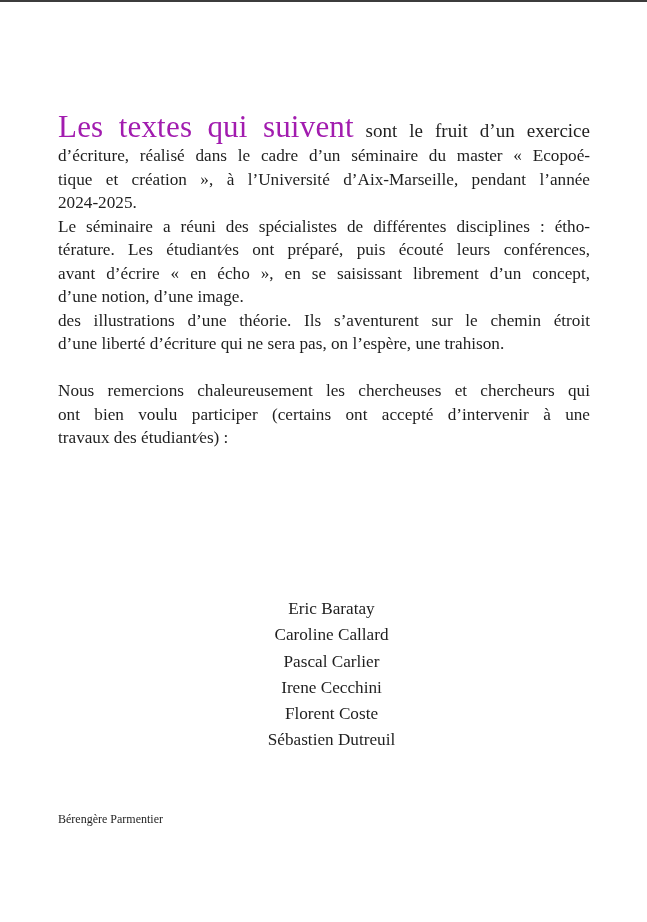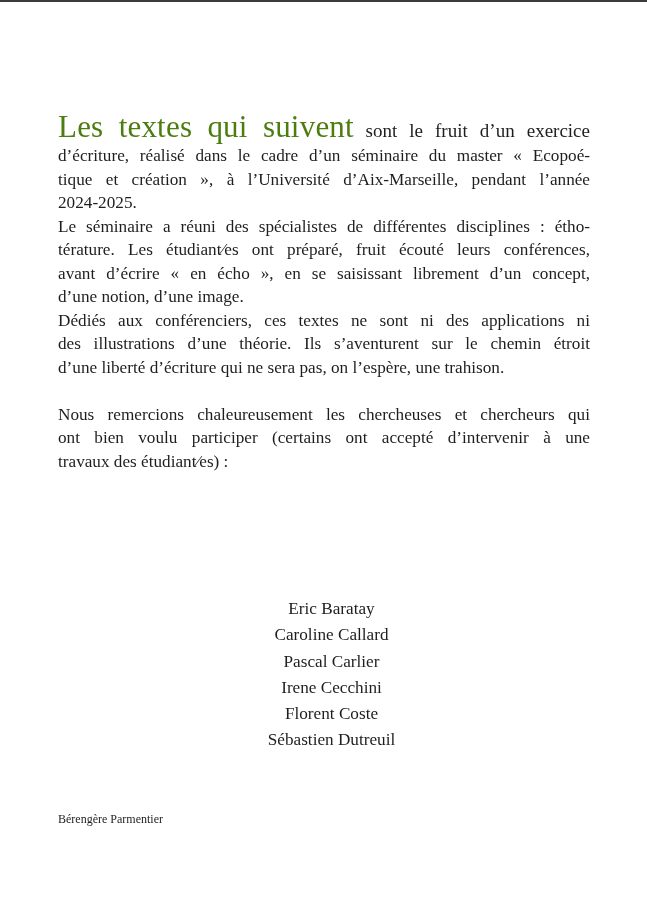--- a/index.html
+++ b/index.html
@@ -47,21 +47,21 @@
       display: block;
       text-align: justify;
       text-align-last: justify;
       height: 34px;
       line-height: 34px;
       white-space: nowrap;
     }
     .lead-big {
       font-size: 31px;
       letter-spacing: 0.2px;
-      color: #4d7c0f;
+      color: #a21caf;
     }
     .lead-rest {
       font-size: 19px;
     }
     .first-para { margin-top: 0; }
     .gap { height: 23.5px; }
     .names {
       position: absolute;
       left: 0;
       width: 647px;
@@ -92,27 +92,26 @@
       <span class="lead-big">Les textes qui suivent</span>
       <span class="lead-rest">sont le fruit d’un exercice</span>
     </span>
     <span class="line">d’écriture, réalisé dans le cadre d’un séminaire du master « Ecopoé-</span>
     <span class="line">tique et création », à l’Université d’Aix-Marseille, pendant l’année</span>
     <span class="line last">2024-2025.</span>
   </div>
 
   <div class="para">
     <span class="line">Le séminaire a réuni des spécialistes de différentes disciplines : étho-</span>
-    <span class="line">térature. Les étudiant⁄es ont préparé, fruit écouté leurs conférences,</span>
+    <span class="line">térature. Les étudiant⁄es ont préparé, puis écouté leurs conférences,</span>
     <span class="line">avant d’écrire « en écho », en se saisissant librement d’un concept,</span>
     <span class="line last">d’une notion, d’une image.</span>
   </div>
 
   <div class="para">
-    <span class="line">Dédiés aux conférenciers, ces textes ne sont ni des applications ni</span>
     <span class="line">des illustrations d’une théorie. Ils s’aventurent sur le chemin étroit</span>
     <span class="line last">d’une liberté d’écriture qui ne sera pas, on l’espère, une trahison.</span>
   </div>
 
   <div class="gap"></div>
 
   <div class="para">
     <span class="line">Nous remercions chaleureusement les chercheuses et chercheurs qui</span>
     <span class="line">ont bien voulu participer (certains ont accepté d’intervenir à une</span>
     <span class="line last">travaux des étudiant⁄es) :</span>

